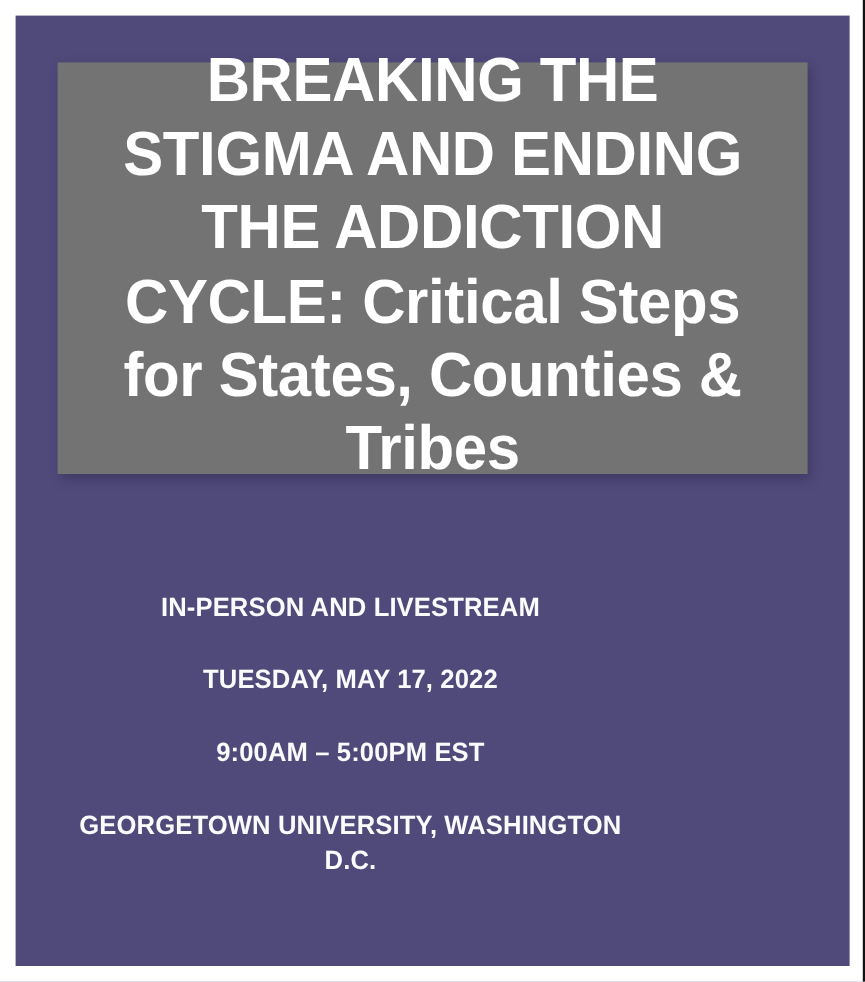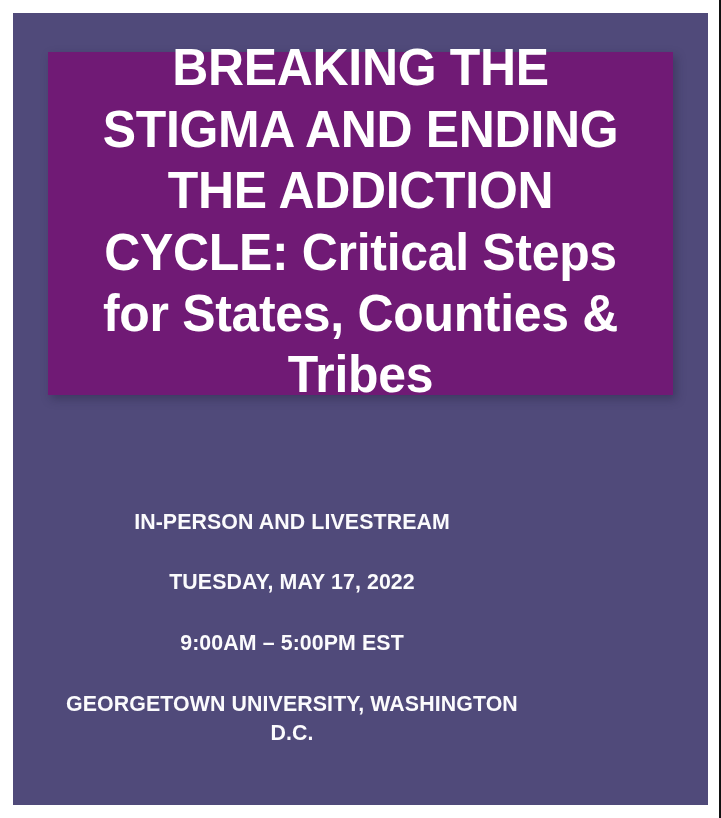--- a/index.html
+++ b/index.html
@@ -37,21 +37,21 @@
     overflow: hidden;
   }
 
   
   .title-banner {
     position: absolute;
     left: 35px;          
     top: 39px;           
     width: 625px;
     height: 343px;
-    background: #701a75;
+    background: #737373;
     box-shadow: 3px 4px 9px rgba(30, 25, 55, 0.35);
     display: flex;
     align-items: center;
     justify-content: center;
     box-sizing: border-box;
     padding: 6px 18px 10px 18px;
   }
 
   .title-text {
     margin: 0;
@@ -64,21 +64,21 @@
     text-align: center;
     width: 100%;
     transform: scaleX(0.96);
     transform-origin: center center;
   }
 
   
   .details {
     position: absolute;
     left: 0;
-    top: 495px;
+    top: 479px;
     width: 558px;
     text-align: center;
   }
 
   .detail-line {
     margin: 0;
     color: #fbfbfd;
     font-family: "Liberation Sans", sans-serif;
     font-weight: bold;
     font-size: 22px;

